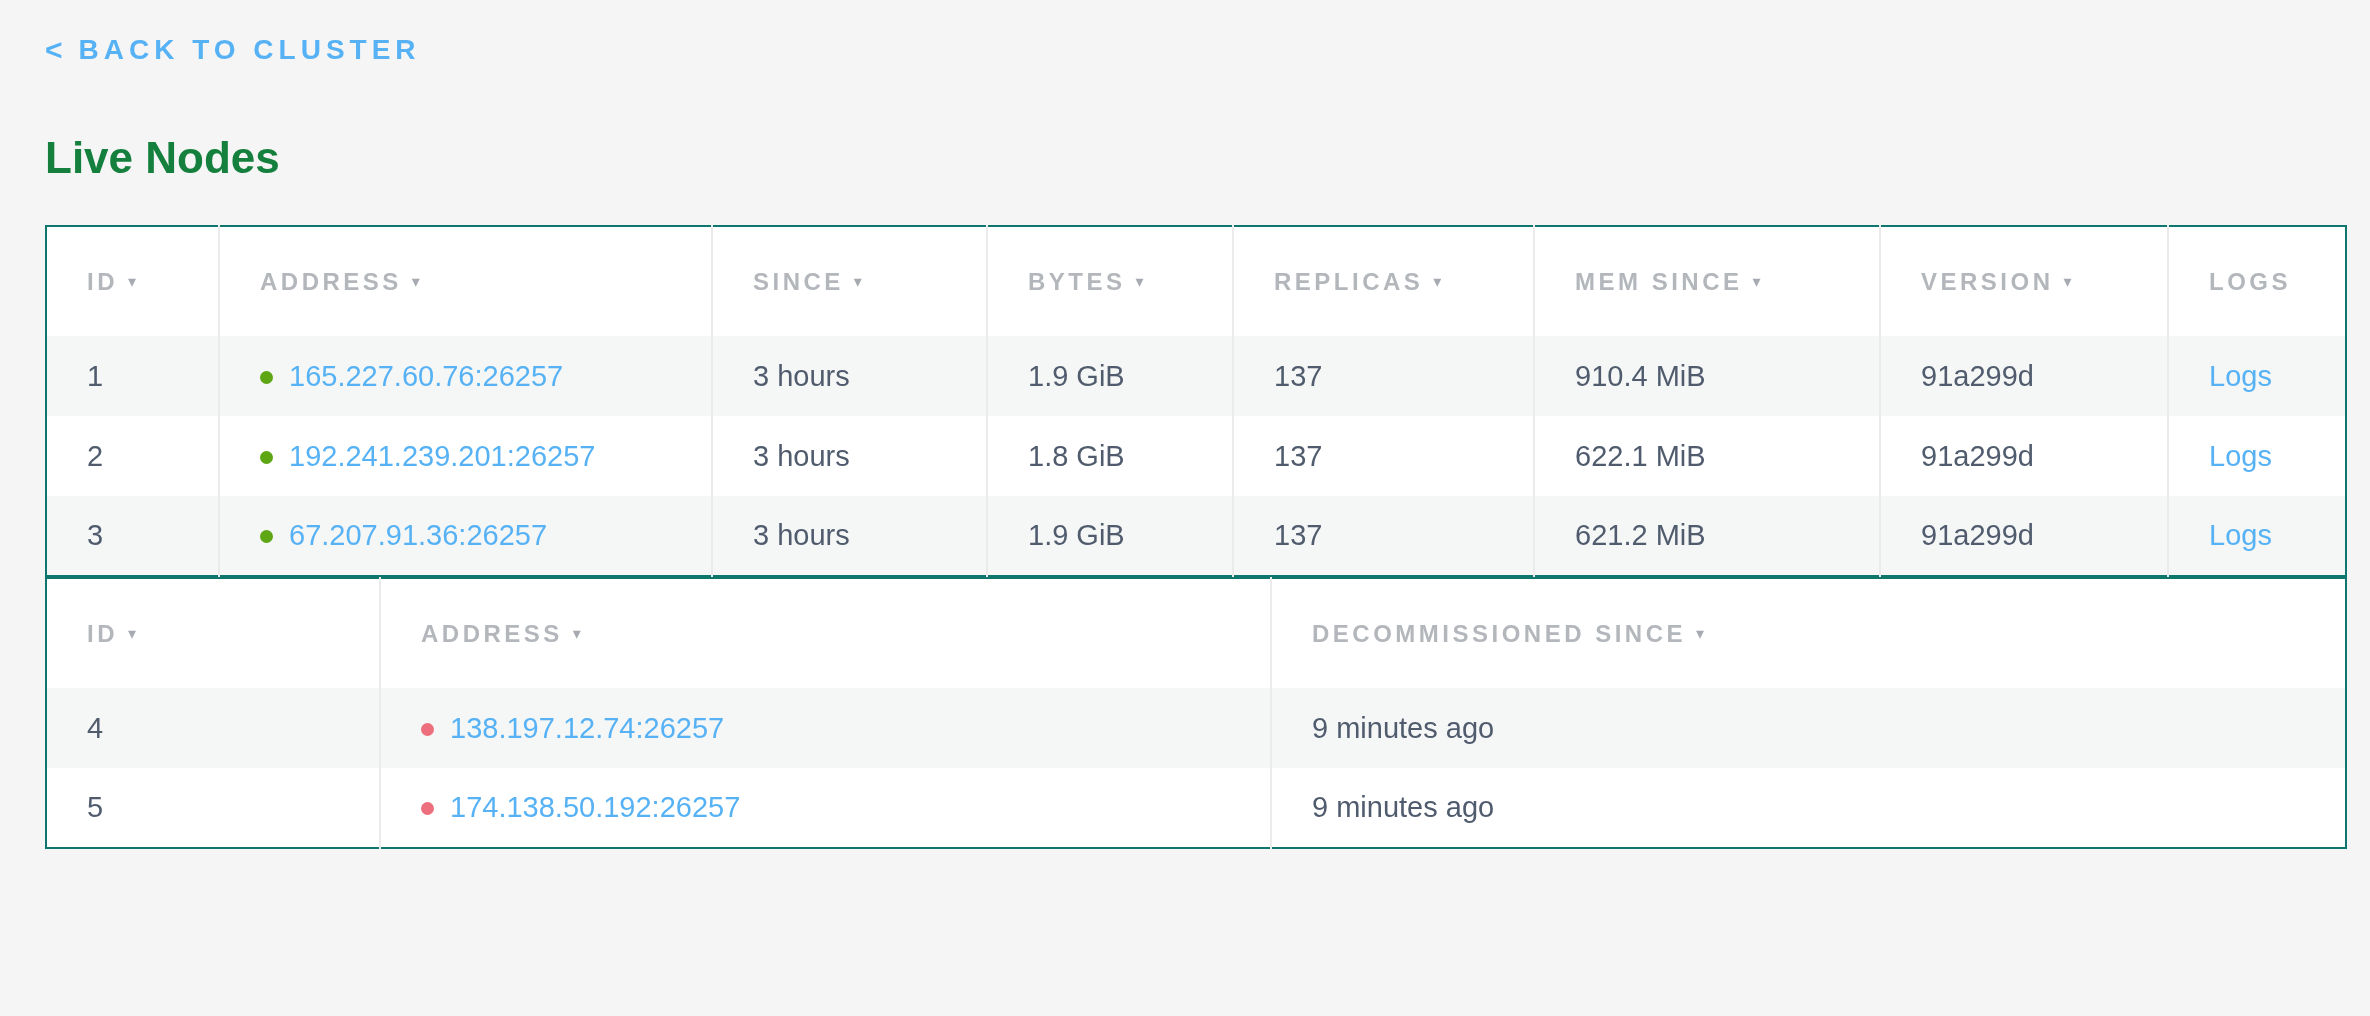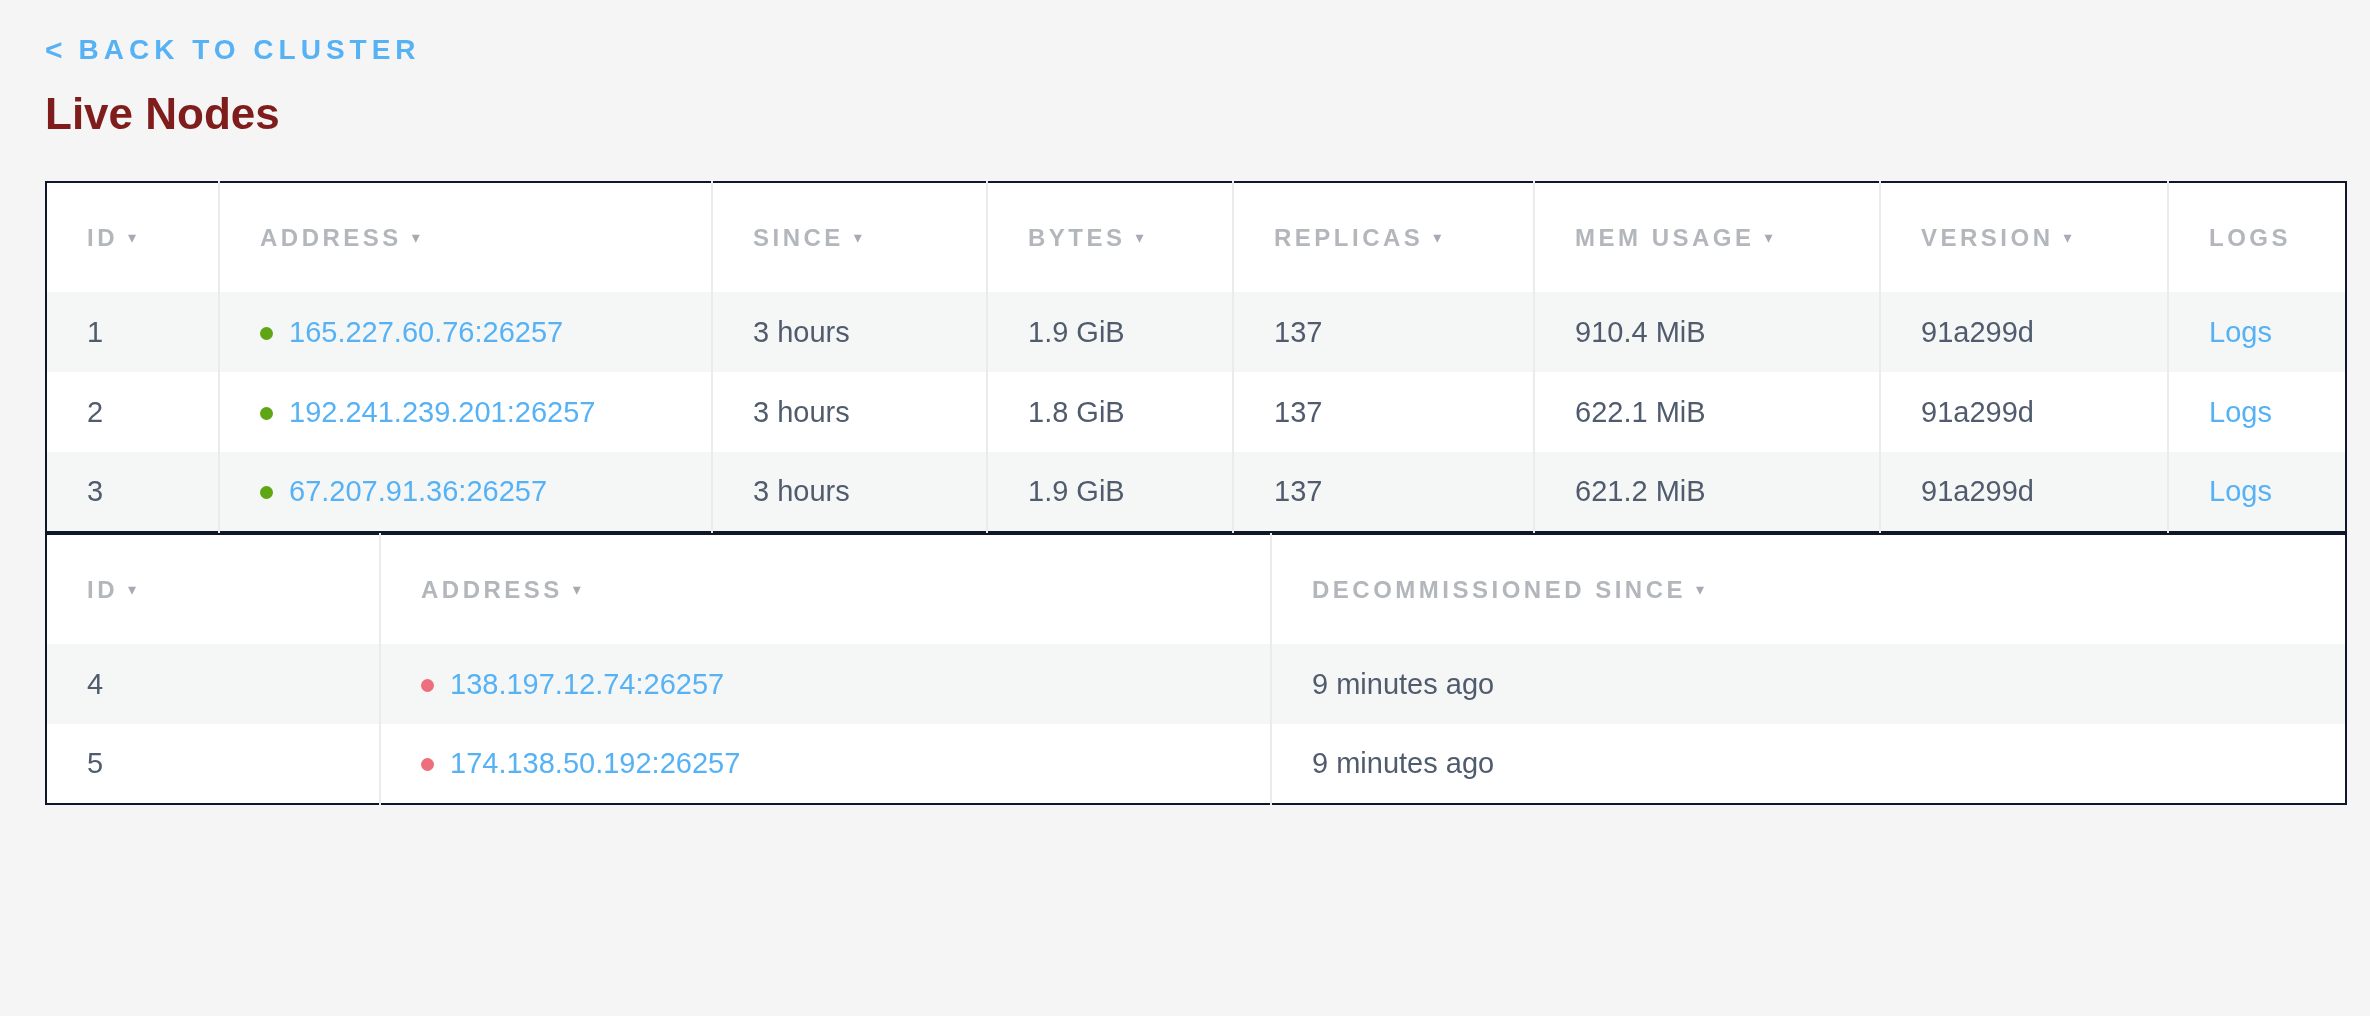--- a/index.html
+++ b/index.html
@@ -25,31 +25,31 @@
     text-decoration: none;
     line-height: 32px;
     cursor: pointer;
   }
   .back-arrow { letter-spacing: 0; font-size: 30px; font-weight: 700; }
 
   
   .section-title {
     font-size: 44px;
     font-weight: 700;
-    color: #7f1d1d;
-    margin: 23px 0 42px 0;
+    color: #15803d;
+    margin: 67px 0 42px 0;
     line-height: 50px;
   }
 
   
   .nodes-table {
     width: 2300px;
     table-layout: fixed;
     border-collapse: collapse;
-    border: 2px solid #0f172a;
+    border: 2px solid #0f766e;
     background: #fde047;
   }
   .nodes-table th, .nodes-table td {
     border-left: 2px solid #ebebeb;
     text-align: left;
     vertical-align: middle;
     padding: 0 10px 0 40px;
     overflow: hidden;
     white-space: nowrap;
   }
@@ -118,21 +118,21 @@
         <col style="width:288px">
         <col style="width:178px">
     </colgroup>
     <thead>
       <tr>
         <th><span>ID</span><span class="sort-arrow">▾</span></th>
         <th><span>ADDRESS</span><span class="sort-arrow">▾</span></th>
         <th><span>SINCE</span><span class="sort-arrow">▾</span></th>
         <th><span>BYTES</span><span class="sort-arrow">▾</span></th>
         <th><span>REPLICAS</span><span class="sort-arrow">▾</span></th>
-        <th><span>MEM USAGE</span><span class="sort-arrow">▾</span></th>
+        <th><span>MEM SINCE</span><span class="sort-arrow">▾</span></th>
         <th><span>VERSION</span><span class="sort-arrow">▾</span></th>
         <th><span>LOGS</span></th>
       </tr>
     </thead>
     <tbody id="live-tbody">
         <tr class="node-row">
     <td>1</td>
     <td>
       <span class="dot live"></span><a class="link" href="#">165.227.60.76:26257</a>
     </td>

